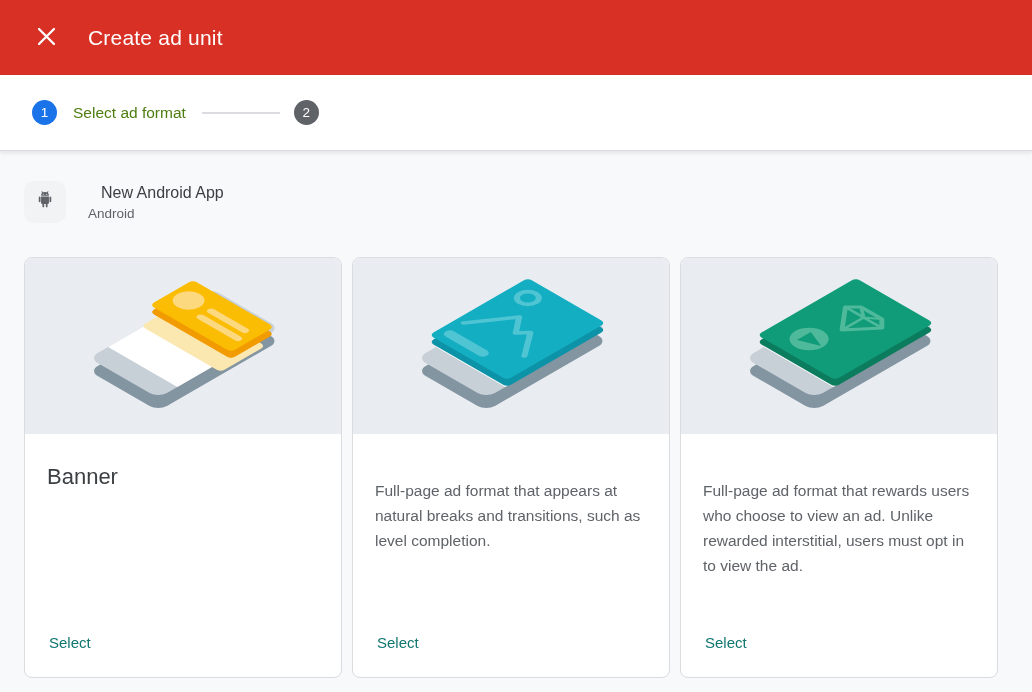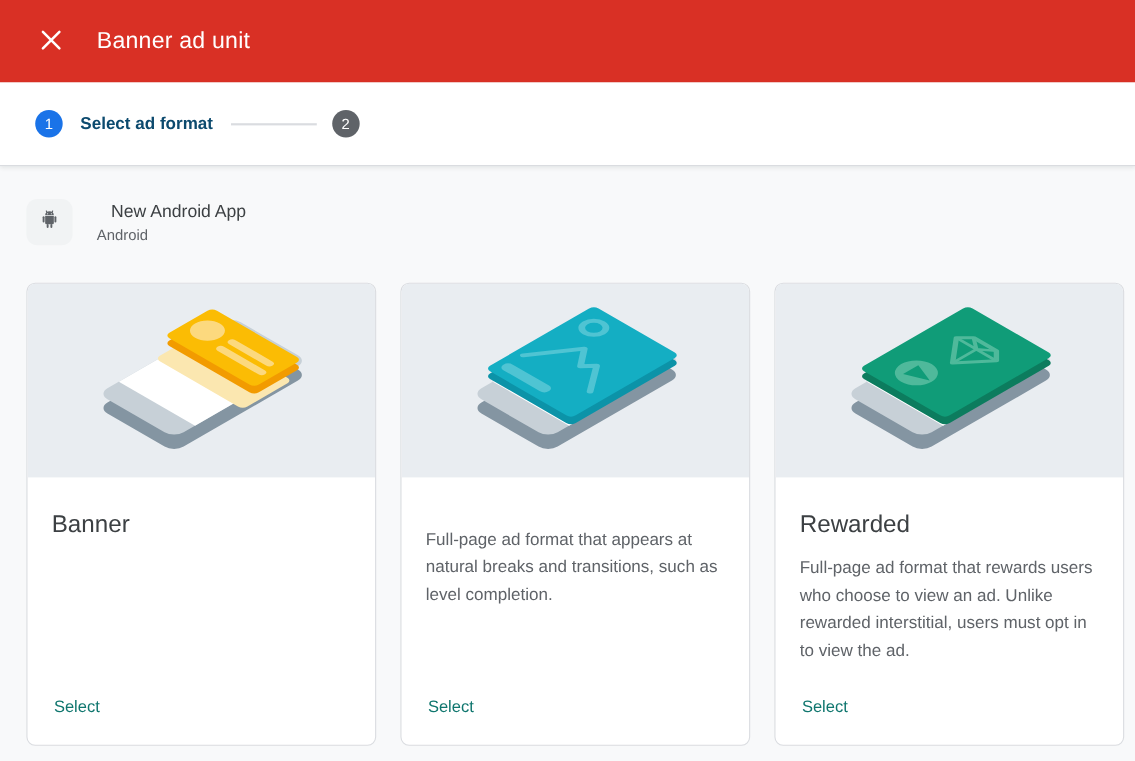--- a/index.html
+++ b/index.html
@@ -13,54 +13,54 @@
 
   
   .stepper { height:76px; background:#FFFFFF; display:flex; align-items:center; padding:0 32px;
              border-bottom:1px solid #DADCE0; box-shadow:0 2px 4px rgba(60,64,67,.12); position:relative; z-index:2; }
   .step { display:flex; align-items:center; }
   .step-circle { width:25px; height:25px; border-radius:50%; color:#fff; font-size:13.5px; font-weight:500;
                  display:flex; align-items:center; justify-content:center; flex:0 0 auto; }
   .step-circle.active { background:#1A73E8; }
   .step-circle.inactive { background:#5F6368; }
   .step-label { margin-left:16px; font-size:15.5px; }
-  .step-label.active { color:#0c4a6e; font-weight:700; }
+  .step-label.active { color:#4d7c0f; font-weight:400; }
   .step-label.inactive { color:#5F6368; font-weight:400; }
   .step-connector { width:78px; height:2px; background:#DADCE0; margin:0 14px 0 16px; }
 
   
   .app-info { display:flex; align-items:center; margin:30px 0 0 24px; }
   .app-avatar { width:42px; height:42px; border-radius:10px; background:#F1F3F4; display:flex; align-items:center; justify-content:center; }
   .app-meta { margin-left:22px; }
   .app-name { font-size:16px; color:#3C4043; line-height:22px;margin-left:13px; }
   .app-platform { font-size:13.5px; color:#5F6368; line-height:19px; }
 
   
-  .cards { display:flex; gap:22px; margin:34px 9px 0 24px; }
+  .cards { display:flex; gap:10px; margin:34px 9px 0 24px; }
   .card { width:318px; height:421px; background:#FFFFFF; border:1px solid #DADCE0; border-radius:8px;
           overflow:hidden; display:flex; flex-direction:column; }
   .card-illus { height:176px; background:#E9EDF1; flex:0 0 auto; }
   .card-illus svg { display:block; }
   .card-body { flex:1; display:flex; flex-direction:column; padding:30px 24px 22px 22px; }
   .card-title { font-size:22px; color:#3C4043; font-weight:400; }
   .card-desc { margin-top:14px; font-size:15.5px; line-height:25px; color:#5F6368; }
   .select-link { margin-top:auto; font-size:15px; font-weight:500; color:#0f766e; cursor:pointer; background:none; border:none; text-align:left; padding:4px 2px; width:max-content; }
 </style>
 </head>
 <body>
 
 <header class="appbar">
   <button class="close-btn">
     <span>
       <svg width="19" height="19" viewBox="0 0 19 19">
           <path d="M2 2 L17 17 M17 2 L2 17" stroke="#FFFFFF" stroke-width="2.3" stroke-linecap="round"></path>
         </svg>
     </span>
   </button>
-  <h1 class="appbar-title">Banner ad unit</h1>
+  <h1 class="appbar-title">Create ad unit</h1>
 </header>
 
 <nav class="stepper">
   <div class="step">
     <div class="step-circle active">1</div>
     <div class="step-label active">Select ad format</div>
   </div>
   <div class="step-connector"></div>
   <div class="step">
     <div class="step-circle inactive">2</div>
@@ -191,19 +191,18 @@
             <path d="M106 28 L106 52 L97 61 L72 40 L97 19 Z" fill="none" stroke="#4FB99B" stroke-width="4" stroke-linejoin="round"></path>
             <path d="M97 19 L97 61 M106 28 L97 40 L72 40 M106 52 L97 40" fill="none" stroke="#4FB99B" stroke-width="3" stroke-linejoin="round"></path>
             <circle cx="44" cy="30" r="16" fill="#4FB99B"></circle>
             <path d="M52 24 L36 24 L44 44 Z" fill="#109C78"></path>
           </g>
             </g>
         </g>
       </svg>
     </div>
     <div class="card-body">
-      <h2 class="card-title">Rewarded</h2>
       <p class="card-desc">Full-page ad format that rewards users who choose to view an ad. Unlike rewarded interstitial, users must opt in to view the ad.</p>
       <button class="select-link">Select</button>
     </div>
   </article>
 
 </main>
 
 </body></html>

